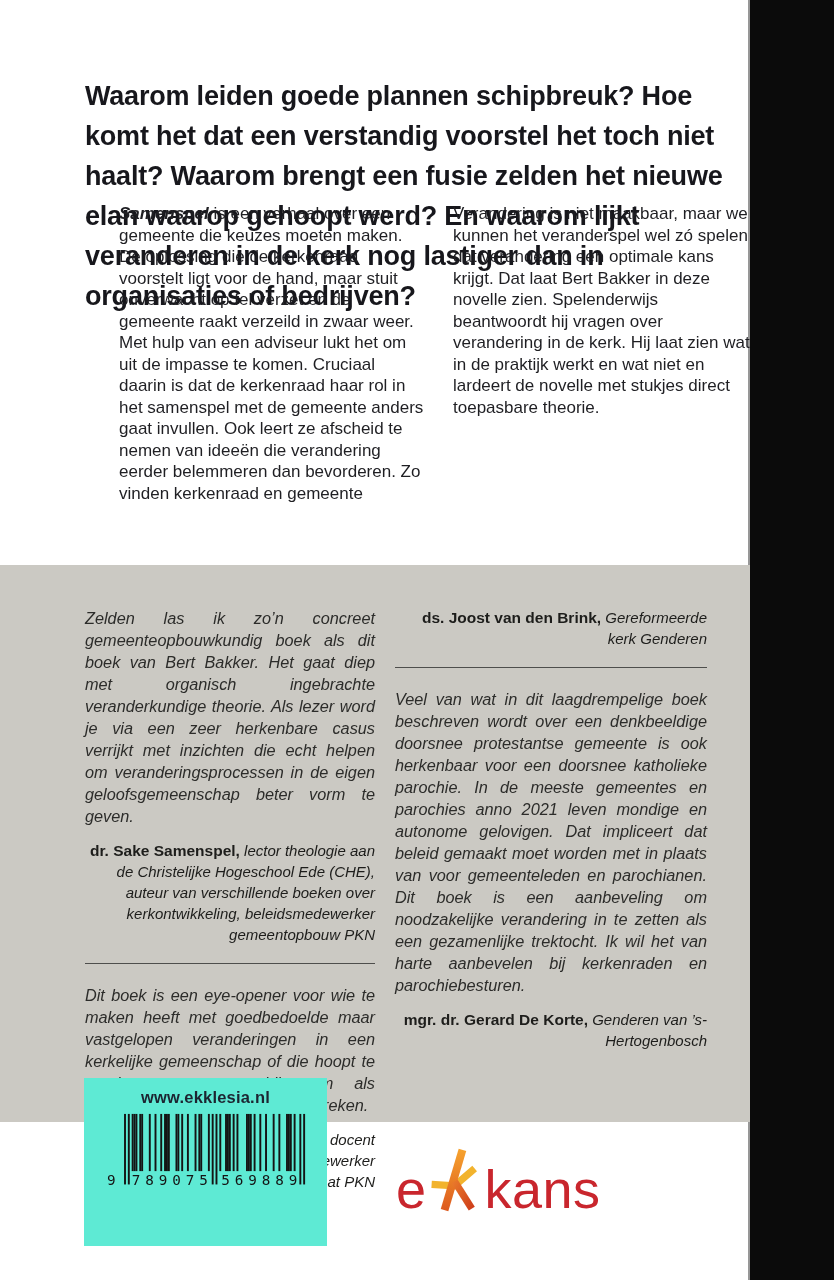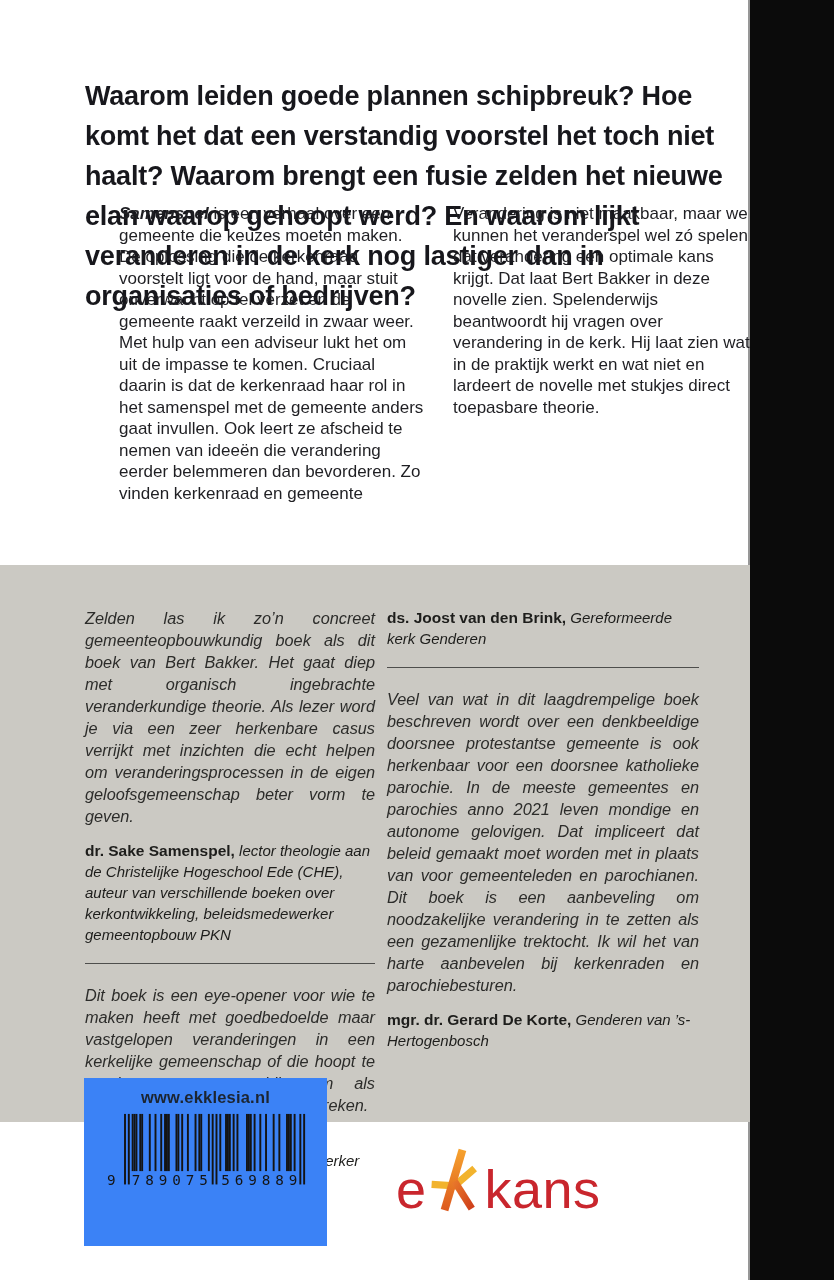--- a/index.html
+++ b/index.html
@@ -30,37 +30,37 @@
   .blurb .col1 { width:308px; margin:0; }
   .blurb .col2 { width:300px; }
   .blurb .col2 p { margin:0 0 21px 0; }
   .lead-word { font-weight:bold; font-style:italic; }
 
   
   .gray-section {
     position:absolute; left:0; top:565px; width:750px; height:557px;
     background:#cbc9c3; box-sizing:border-box; padding:42px 0 0 85px;
   }
-  .qcols { display:flex; gap:12px; }
+  .qcols { display:flex; gap:20px; }
   .qcol { width:290px; }
   .qcol.right { width:312px; }
   .qtext {
     font-style:italic; font-size:16.3px; line-height:22px;
     text-align:justify; color:#2c2c2a; margin:0 0 13px 0;
     hyphens:auto; -webkit-hyphens:auto;
   }
-  .attr { font-size:15px; line-height:21px; color:#1d1d1b; }
+  .attr { text-align:right; font-size:15px; line-height:21px; color:#1d1d1b; }
   .attr .aname { font-weight:bold; font-style:normal; font-size:15.5px; }
   .attr .aaffil { font-style:italic; }
   .qdivider { border:0; border-top:1.5px solid #4e4e4c; margin:18px 0 20px 0; }
 
   
   .barcode-box {
     position:absolute; left:84px; top:1078px; width:243px; height:168px;
-    background:#3b82f6; text-align:center;
+    background:#5eead4; text-align:center;
   }
   .website {
     font-size:16.5px; font-weight:bold; color:#1c2531;
     margin-top:10px; letter-spacing:0.2px;
   }
   .barcode-svg { margin-top:6px; }
 
   
   .logo {
     position:absolute; left:396px; top:1142px; height:74px;

